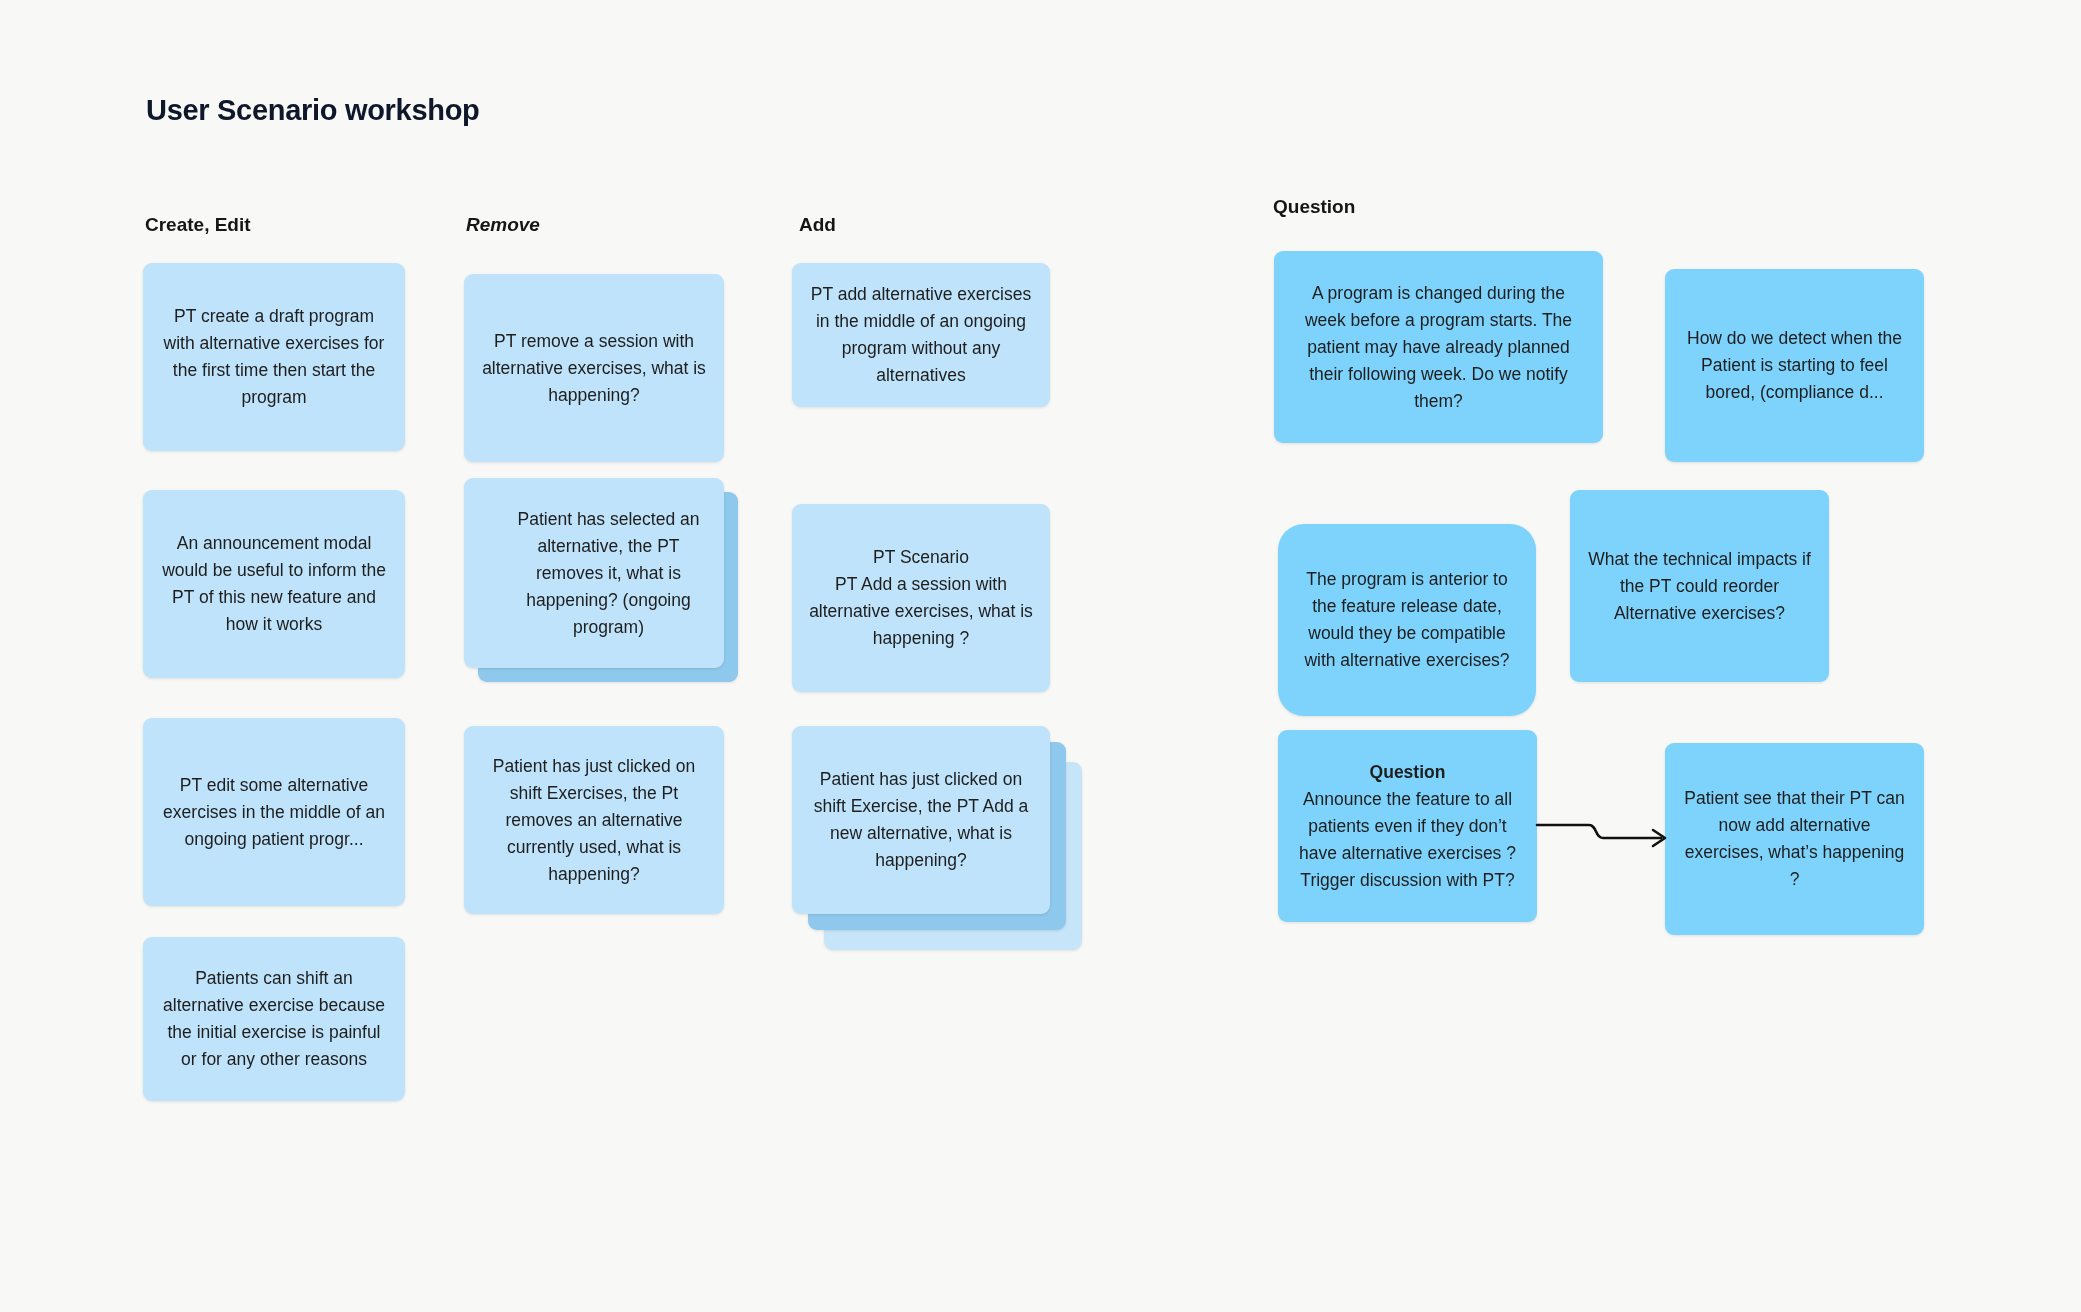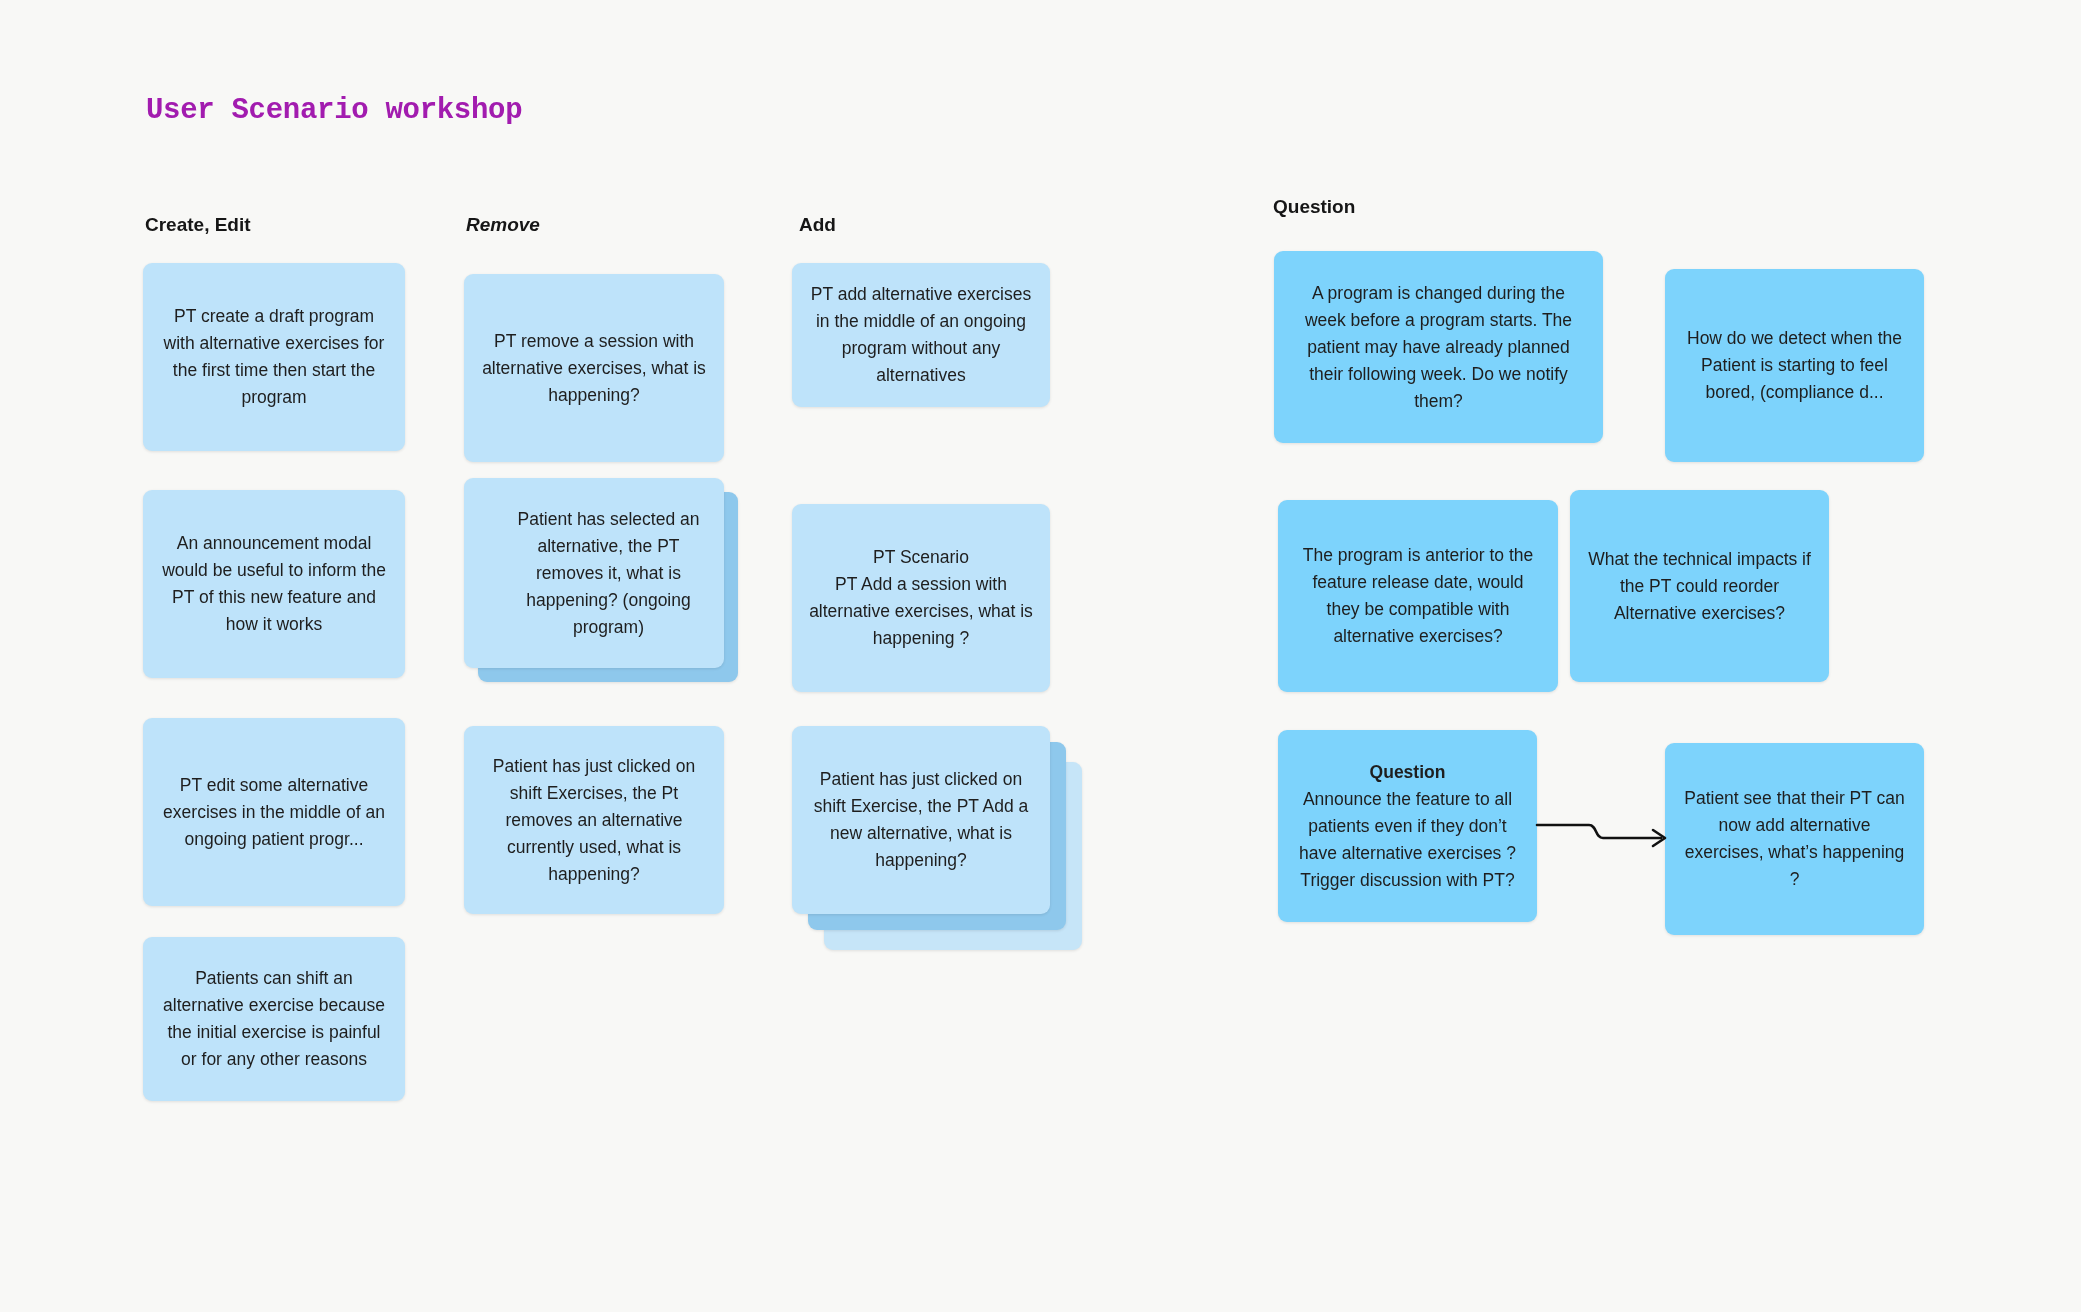--- a/index.html
+++ b/index.html
@@ -14,22 +14,21 @@
     height:1312px;
     background:#f8f8f6;
     overflow:hidden;
   }
   .board-title{
     position:absolute;
     left:146px; top:94px;
     font-size:29px;
     font-weight:700;
     letter-spacing:-0.3px;
-    color:#a21caf;
-    font-family:Liberation Mono, monospace;
+    color:#0f172a;
   }
   .col-header{
     position:absolute;
     font-size:19px;
     font-weight:700;
     color:#161616;
   }
   .h-create{left:145px; top:214px;}
   .h-remove{left:466px; top:214px;font-style:italic;}
   .h-add{left:799px; top:214px;}
@@ -82,21 +81,21 @@
   
   .n-a1{left:792px; top:263px; width:258px; height:144px;}
   .n-a2{left:792px; top:504px; width:258px; height:188px;}
   .n-a3b2{left:824px; top:762px; width:258px; height:188px;}
   .n-a3b1{left:808px; top:742px; width:258px; height:188px;}
   .n-a3{left:792px; top:726px; width:258px; height:188px;}
 
   
   .n-q1{left:1274px; top:251px; width:329px; height:192px;}
   .n-q2{left:1665px; top:269px; width:259px; height:193px;}
-  .n-q3{left:1278px; top:500px; width:280px; height:192px;}
+  .n-q3{left:1278px; top:524px; width:258px; height:192px;border-radius:26px;}
   .n-q4{left:1570px; top:490px; width:259px; height:192px;}
   .n-q5{left:1278px; top:730px; width:259px; height:192px;}
   .n-q6{left:1665px; top:743px; width:259px; height:192px;}
 
   .connector{
     position:absolute;
     left:1535px; top:808px;
     width:140px; height:44px;
   }
 </style>

